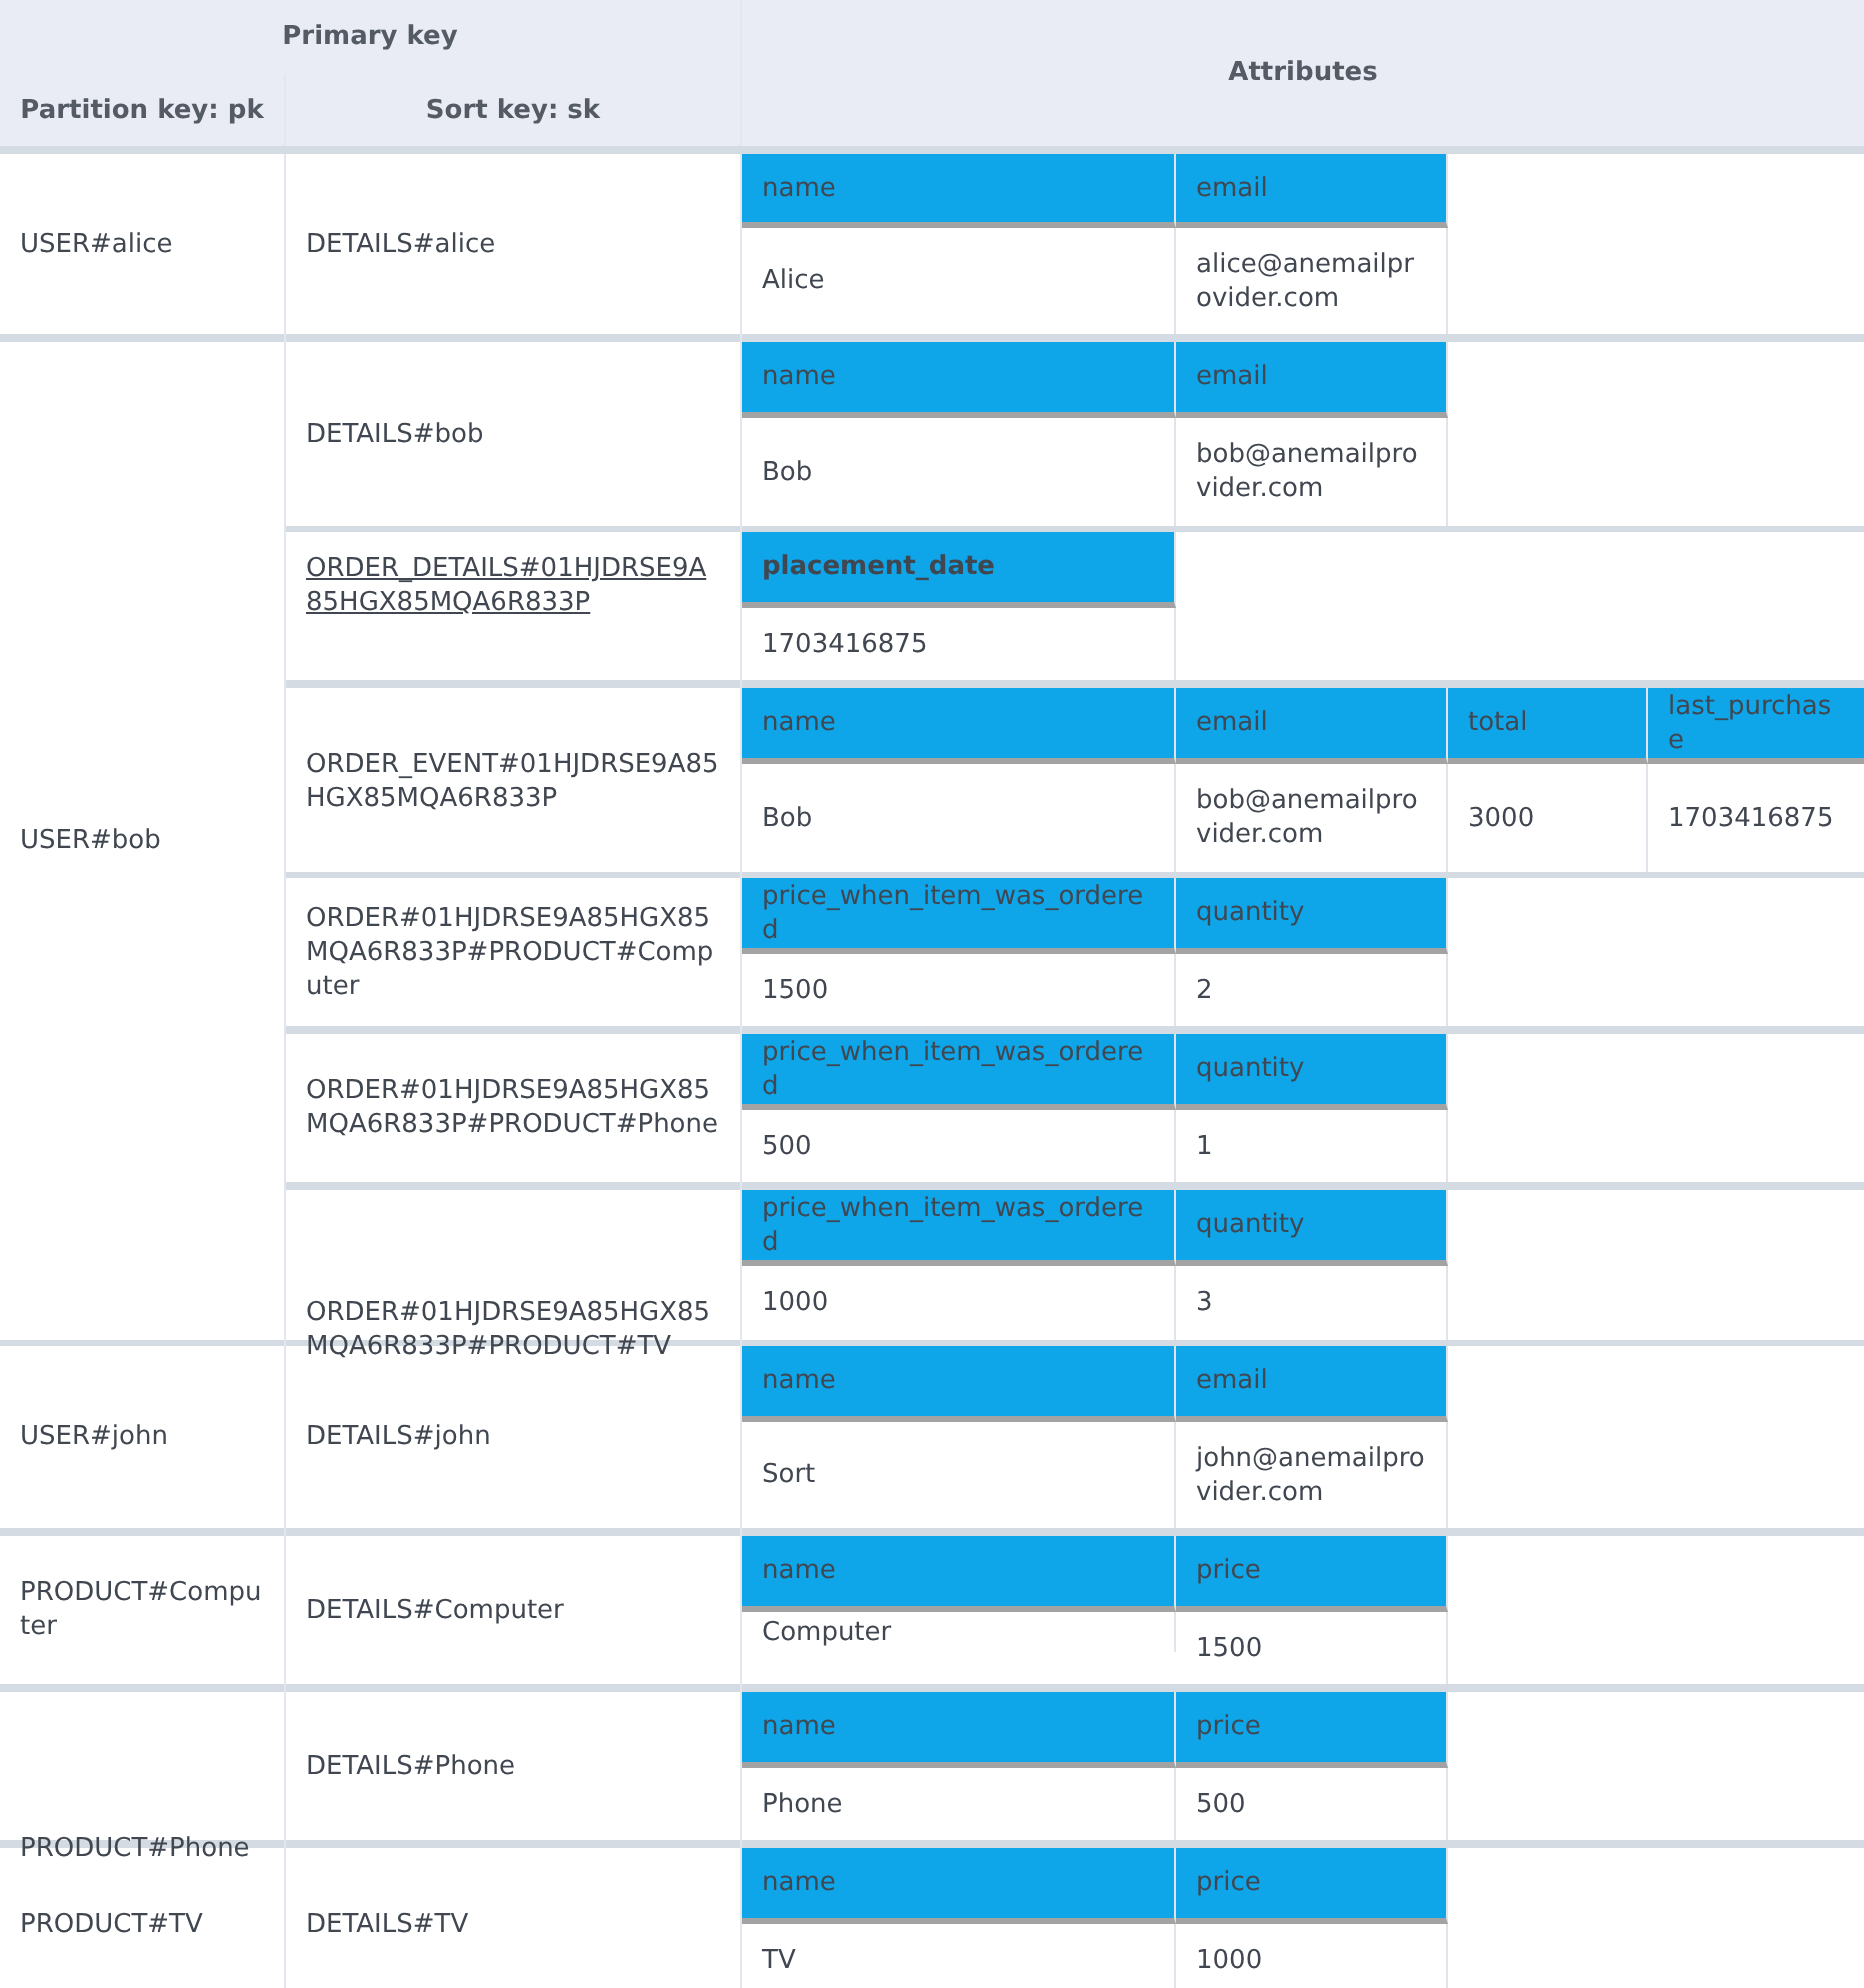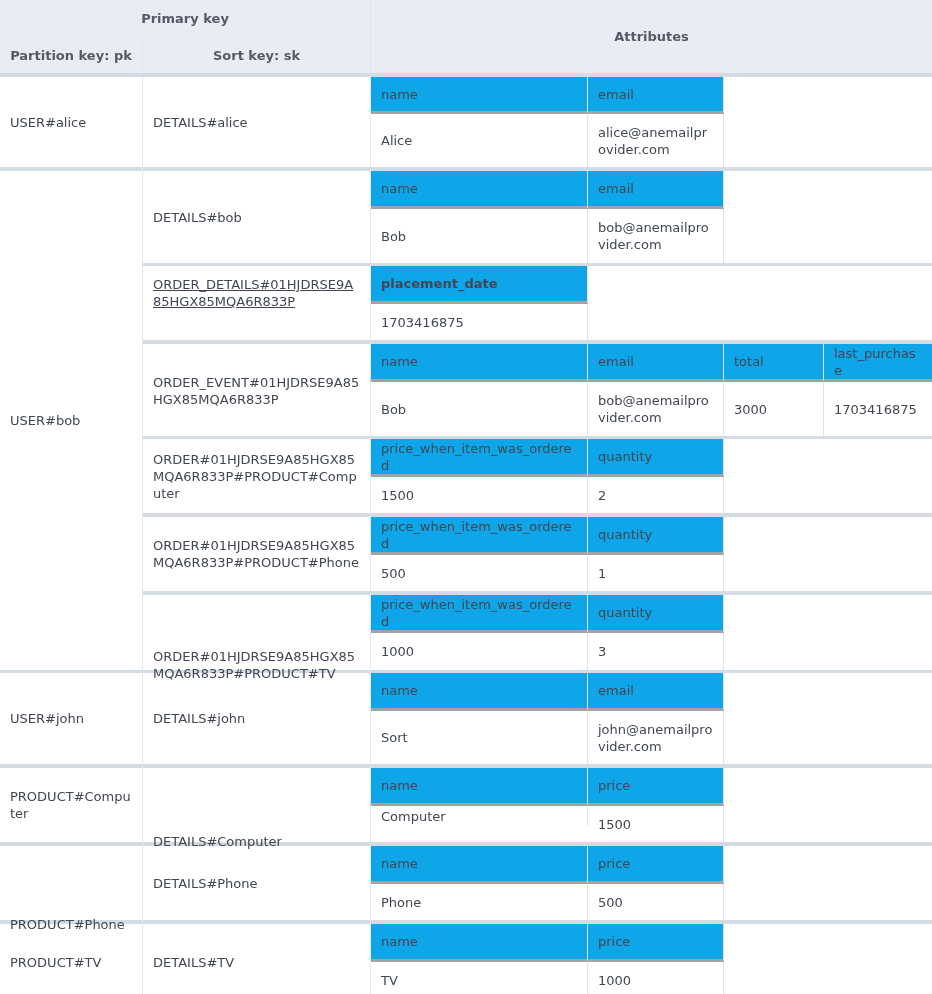--- a/index.html
+++ b/index.html
@@ -89,21 +89,21 @@
 <div class="abs cell attr-v" style="left:588px;top:633px;width:136px;height:37px;">3</div>
 
 <div class="abs cell" style="left:0;top:673px;width:142px;height:91px;">USER#john</div>
 <div class="abs cell" style="left:143px;top:673px;width:227px;height:91px;">DETAILS#john</div>
 <div class="abs cell attr-h" style="left:371px;top:673px;width:217px;height:38px;">name</div>
 <div class="abs cell attr-v" style="left:371px;top:711px;width:217px;height:53px;">Sort</div>
 <div class="abs cell attr-h" style="left:588px;top:673px;width:136px;height:38px;">email</div>
 <div class="abs cell attr-v" style="left:588px;top:711px;width:136px;height:53px;">john@anemailprovider.com</div>
 
 <div class="abs cell" style="left:0;top:768px;width:142px;height:74px;">PRODUCT#Computer</div>
-<div class="abs cell" style="left:143px;top:768px;width:227px;height:74px;margin-top:36px;">DETAILS#Computer</div>
+<div class="abs cell" style="left:143px;top:768px;width:227px;height:74px;">DETAILS#Computer</div>
 <div class="abs cell attr-h" style="left:371px;top:768px;width:217px;height:38px;">name</div>
 <div class="abs cell attr-v" style="left:371px;top:806px;width:217px;height:20px;">Computer</div>
 <div class="abs cell attr-h" style="left:588px;top:768px;width:136px;height:38px;">price</div>
 <div class="abs cell attr-v" style="left:588px;top:806px;width:136px;height:36px;">1500</div>
 
 <div class="abs cell" style="left:0;top:887px;width:142px;height:74px;">PRODUCT#Phone</div>
 <div class="abs cell" style="left:143px;top:846px;width:227px;height:74px;">DETAILS#Phone</div>
 <div class="abs cell attr-h" style="left:371px;top:846px;width:217px;height:38px;">name</div>
 <div class="abs cell attr-v" style="left:371px;top:884px;width:217px;height:36px;">Phone</div>
 <div class="abs cell attr-h" style="left:588px;top:846px;width:136px;height:38px;">price</div>

